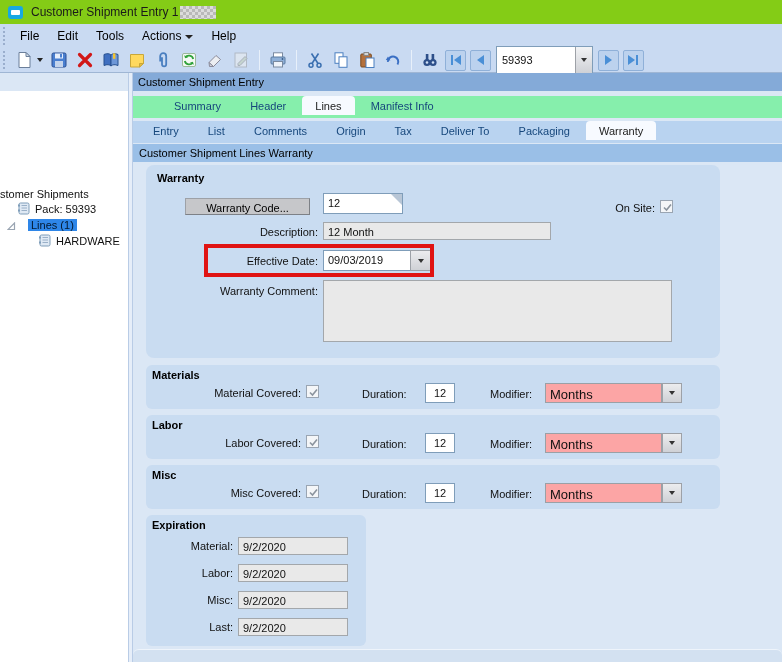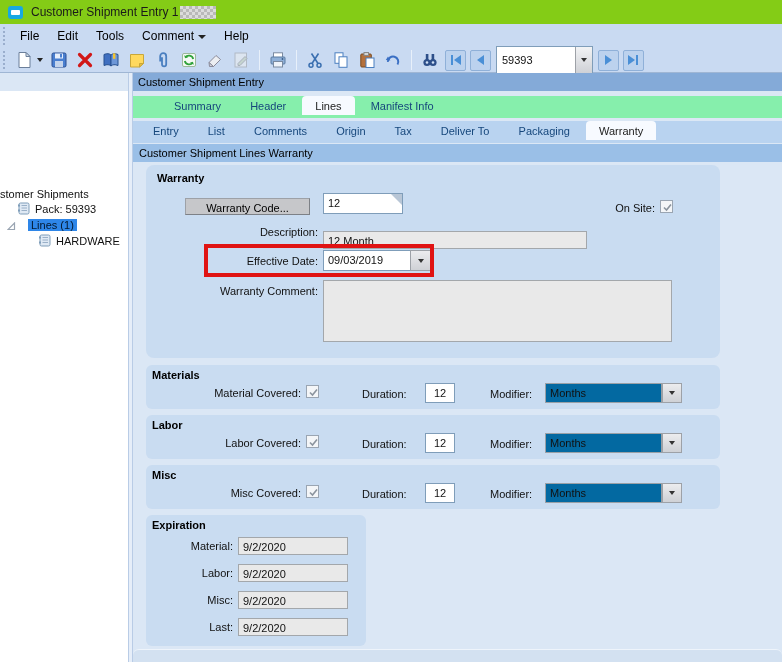--- a/index.html
+++ b/index.html
@@ -67,41 +67,41 @@
   .lbl { position:absolute; font-size:11px; color:#111; white-space:nowrap; }
   .lbl.r { text-align:right; }
   .fld { position:absolute; font-size:11px; padding:3px 4px 0; overflow:hidden; white-space:nowrap; }
   .ro { background:#e9e9e9; border:1px solid #a3a7ab; }
   .wt { background:#ffffff; border:1px solid #7f9db9; }
   .fold::after { content:''; position:absolute; top:0; right:0; width:0; height:0; border-top:11px solid #b8c6d6; border-left:11px solid transparent; }
   .gbtn { position:absolute; background:#c6c7ca; border:1px solid #9da1a7; border-right-color:#7d8187; border-bottom-color:#7d8187; text-align:center; font-size:11px; color:#000; padding-top:3px; }
   .cb { position:absolute; width:13px; height:13px; background:#f4f6f8; border:1px solid #9aa5b2; }
   .cb svg { position:absolute; left:1px; top:1px; }
   .dropbtn { position:absolute; background:linear-gradient(#ececee,#cfd1d6); border:1px solid #9da1a7; display:flex; align-items:center; justify-content:center; }
-  .combo-ro { position:absolute; background:#0369a1; border:1px solid #9aa0a6; font-size:11px; padding:3px 4px 0; }
+  .combo-ro { position:absolute; background:#fca5a5; border:1px solid #9aa0a6; font-size:13px; padding:3px 4px 0; }
   .annotation { position:absolute; left:204px; top:244px; width:230px; height:33px; border:4px solid #e01313; pointer-events:none; z-index:50; }
   .bottomstrip { position:absolute; left:133px; top:649px; width:649px; height:13px; background:#d3e1f1; border-top:1px solid #eef4fb; border-radius:6px 6px 0 0; }
 </style>
 </head>
 <body>
 
 <div id="app">
 
   <div class="titlebar">
     <span class="appicon"></span>
     <span class="wtitle">Customer Shipment Entry 1</span>
     <span class="redacted"></span>
   </div>
 
   <div class="menubar">
     <span class="grip"></span>
     <span class="menuitem">File</span>
     <span class="menuitem">Edit</span>
     <span class="menuitem">Tools</span>
-    <span class="menuitem"><span>Comment</span><span class="menu-arrow"></span></span>
+    <span class="menuitem"><span>Actions</span><span class="menu-arrow"></span></span>
     <span class="menuitem">Help</span>
   </div>
 
   <div class="toolbar">
     <span class="grip"></span>
 
     <span class="tbtn">
       <svg viewBox="0 0 18 18">
           <path d="M4 1.5h7l4 4v11H4z" fill="#fff" stroke="#6b7f9a"></path>
           <path d="M11 1.5l4 4h-4z" fill="#d7e0ea" stroke="#6b7f9a"></path>
@@ -312,21 +312,21 @@
     <span class="gtitle" style="left:11px; top:7px;">Warranty</span>
     <div class="gbtn" style="left:39px; top:33px; width:125px; height:17px;">Warranty Code...</div>
     <div class="fld wt fold" style="left:177px; top:28px; width:80px; height:21px;">12</div>
     <span class="lbl r" style="left:425px; top:37px; width:84px;">On Site:</span>
     <span class="cb" style="left:514px; top:35px;">
       <svg width="11" height="11" viewBox="0 0 11 11">
           <polyline points="2,5.5 4.5,8 9,2.5" fill="none" stroke="#8b949e" stroke-width="1.6"></polyline>
         </svg>
     </span>
     <span class="lbl r" style="left:22px; top:61px; width:150px;">Description:</span>
-    <div class="fld ro" style="left:177px; top:66px; width:264px; height:18px;">12 Month</div>
+    <div class="fld ro" style="left:177px; top:57px; width:228px; height:18px;">12 Month</div>
     <span class="lbl r" style="left:22px; top:90px; width:150px;">Effective Date:</span>
     <div class="fld wt" style="left:177px; top:85px; width:98px; height:21px;">09/03/2019</div>
     <span class="dropbtn" style="left:264px; top:85px; width:22px; height:21px;">
         <span class="dn"></span>
       </span>
     <span class="lbl r" style="left:0px; top:120px; width:172px;">Warranty Comment:</span>
     <div class="fld ro" style="left:177px; top:115px; width:349px; height:62px;"></div>
   </div>
 
   <div class="grp" style="left:146px; top:365px; width:574px; height:44px; border-radius:6px;">

